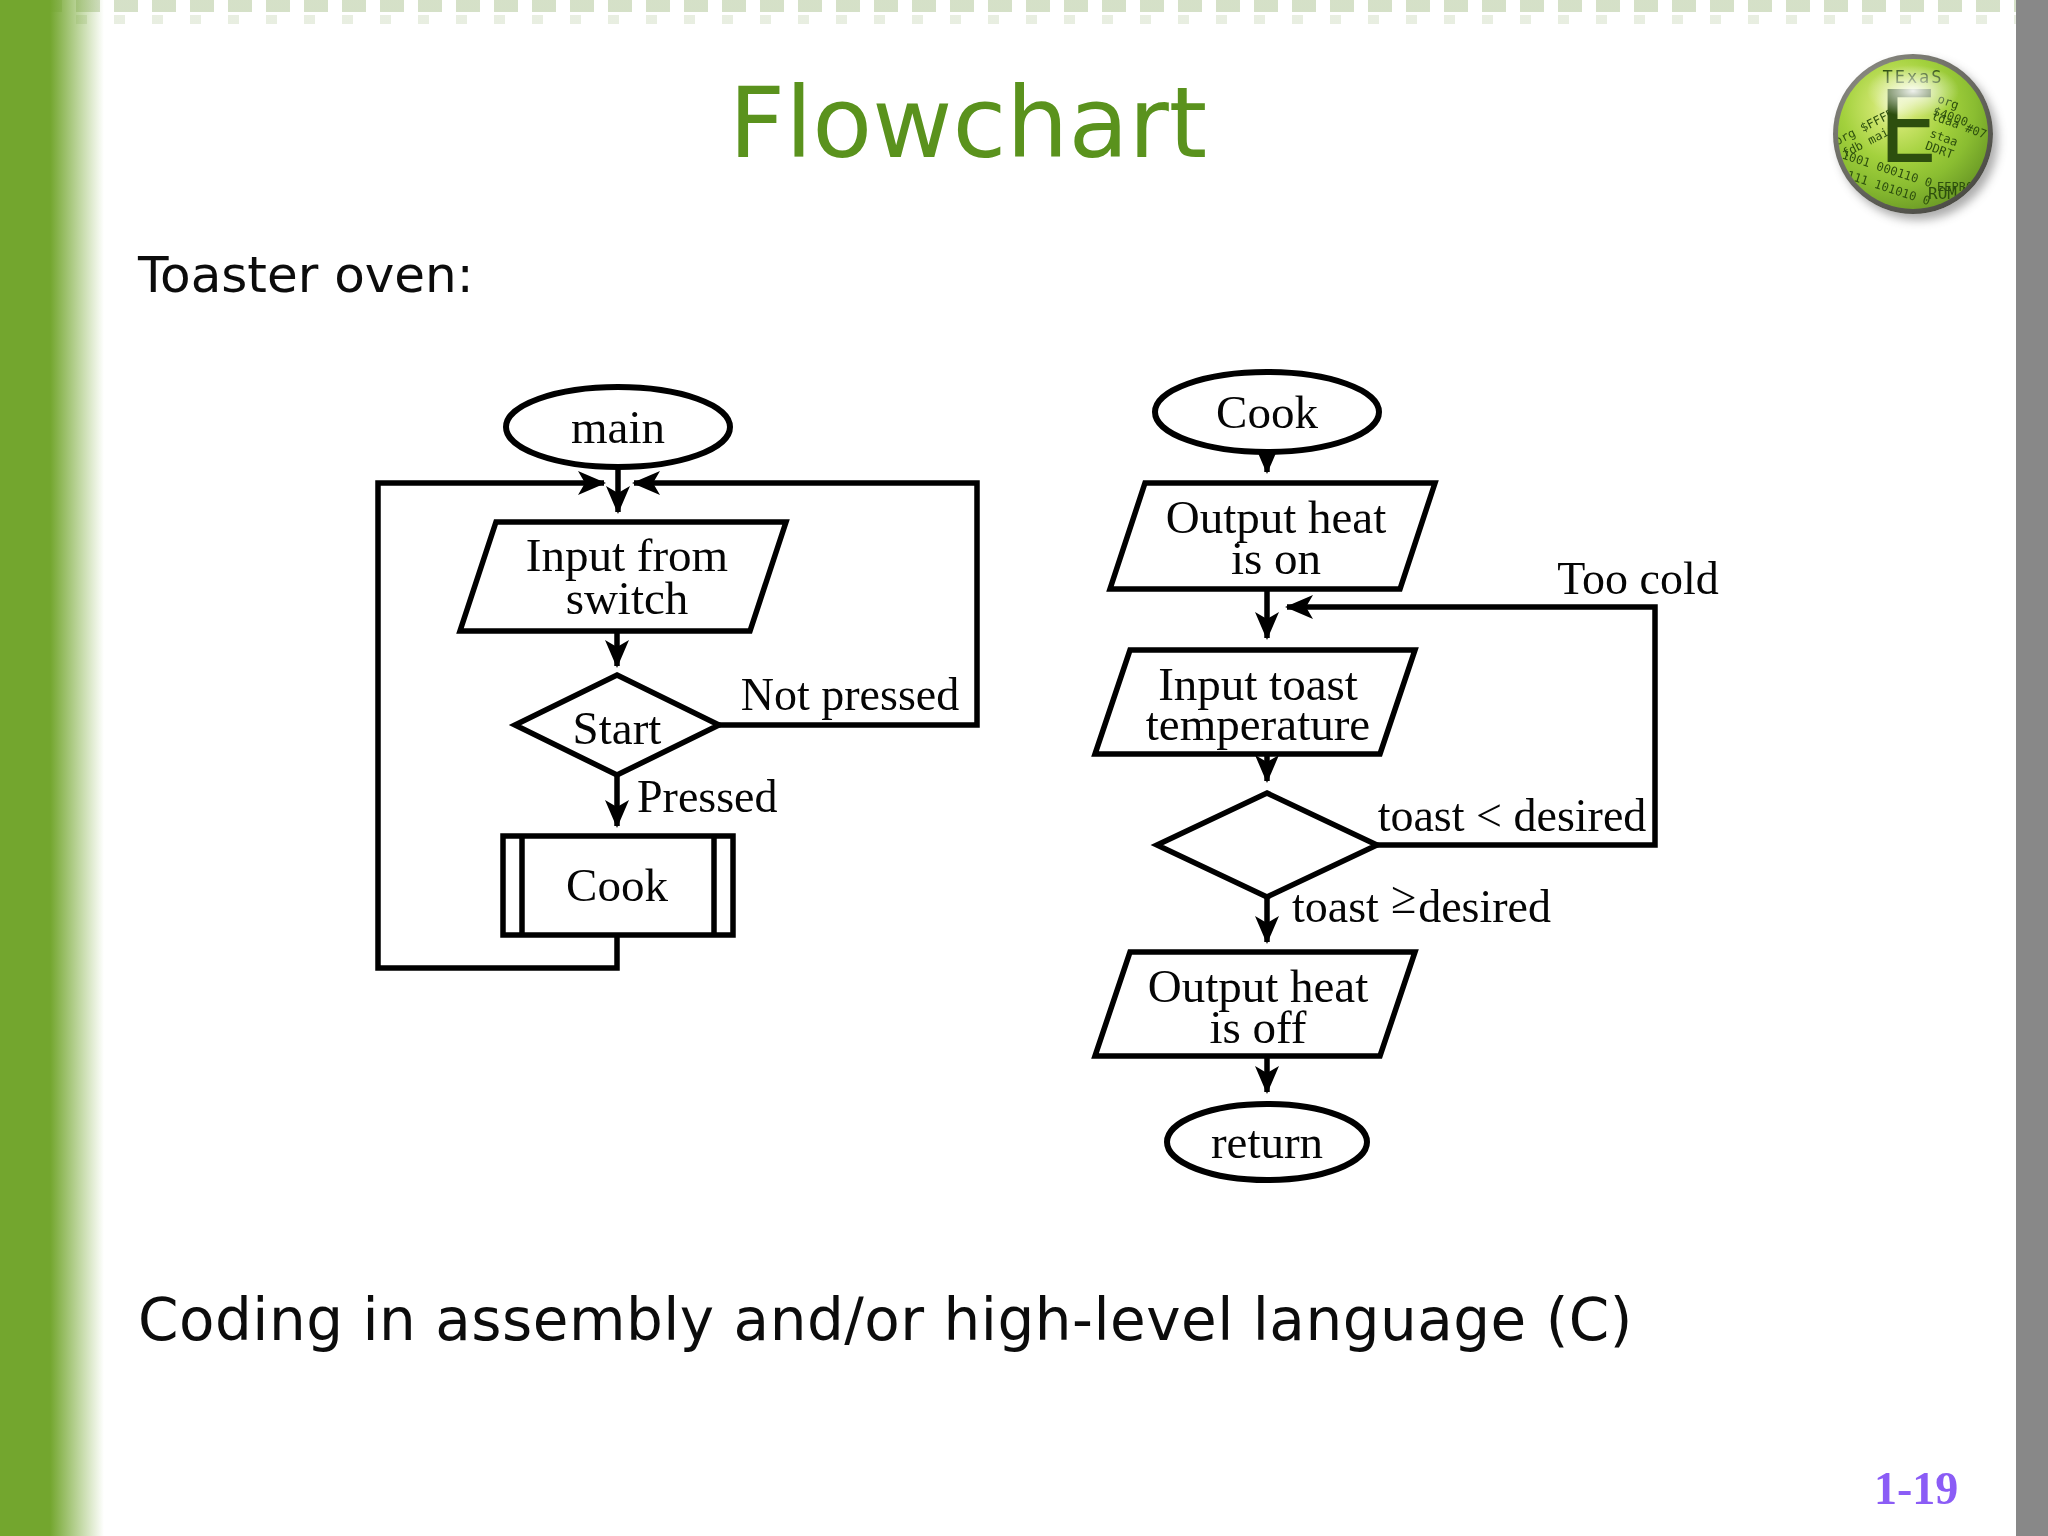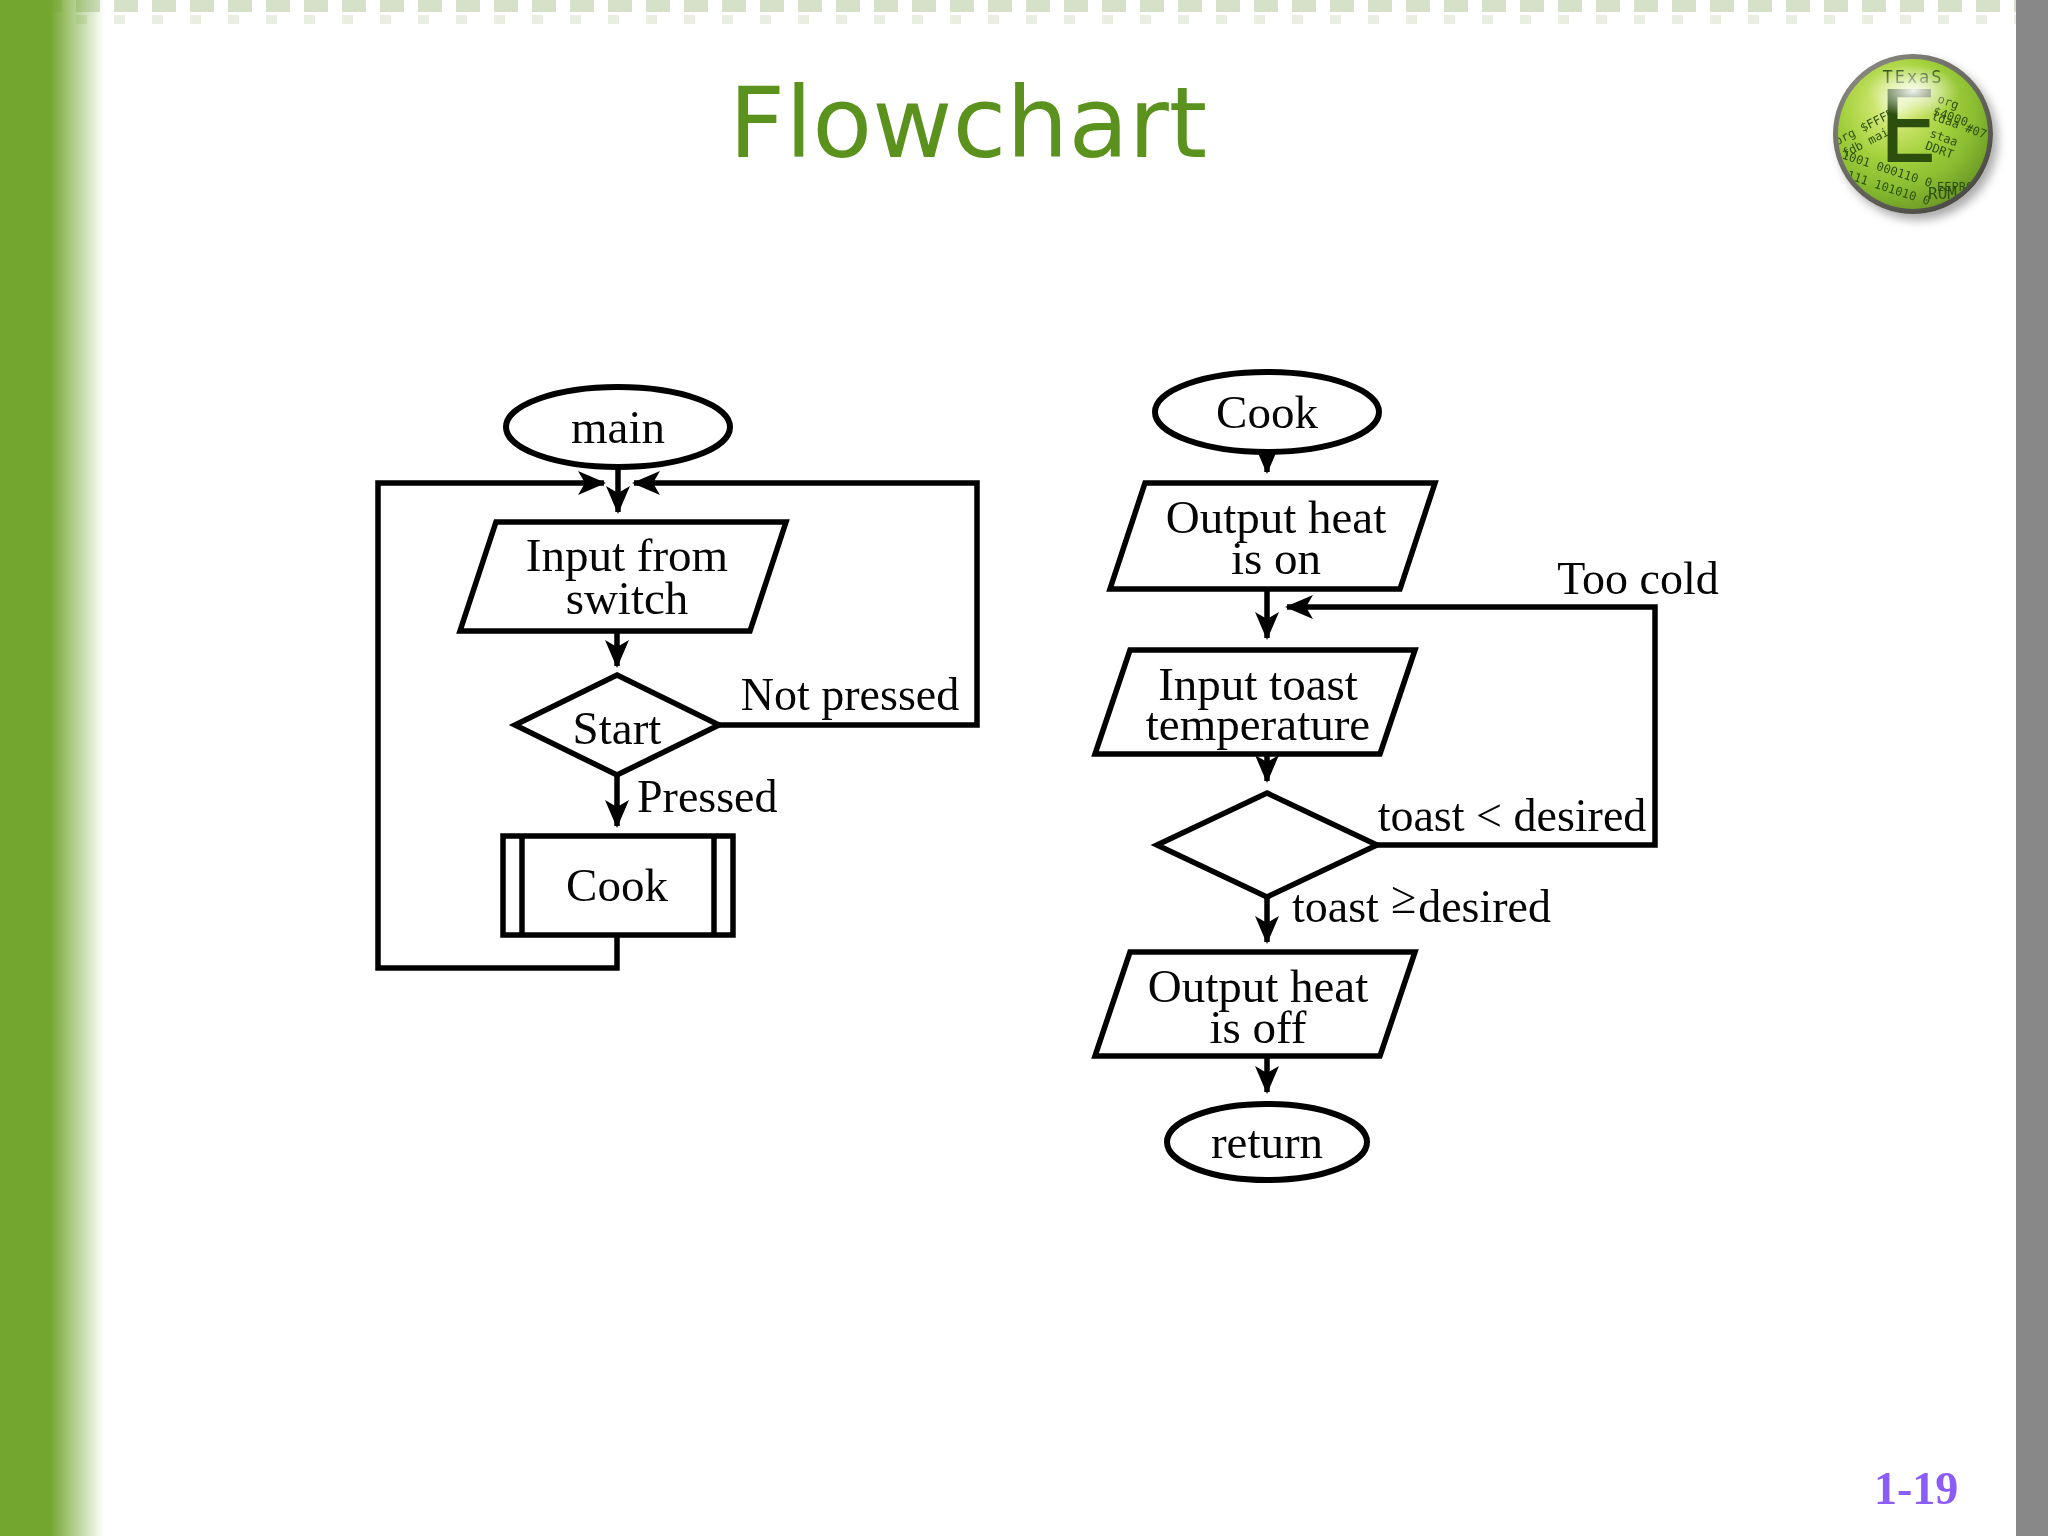--- a/index.html
+++ b/index.html
@@ -48,20 +48,22 @@
 </style>
 </head>
 <body>
 
 <div class="slide">
   <div class="topdots"></div>
   <div class="topdots2"></div>
   <div class="leftbar"></div>
 
   <div class="title">Flowchart</div>
+  <div class="subtitle">Toaster oven:</div>
+  <div class="footer">Coding in assembly and/or high-level language (C)</div>
   <div class="pagenum">1-19</div>
 
   <div class="logo">
     <div class="ball">
       <span class="lg-left">org $FFFE</span>
       <span class="lg-left" style="top:76px;left:2px;">fdb main</span>
       <span class="lg-right">org $4000</span>
       <span class="lg-right" style="top:60px;left:92px;">ldaa #07</span>
       <span class="lg-right" style="top:78px;left:88px;">staa DDRT</span>
       <span class="lg-eeprom">EEPROM</span>

